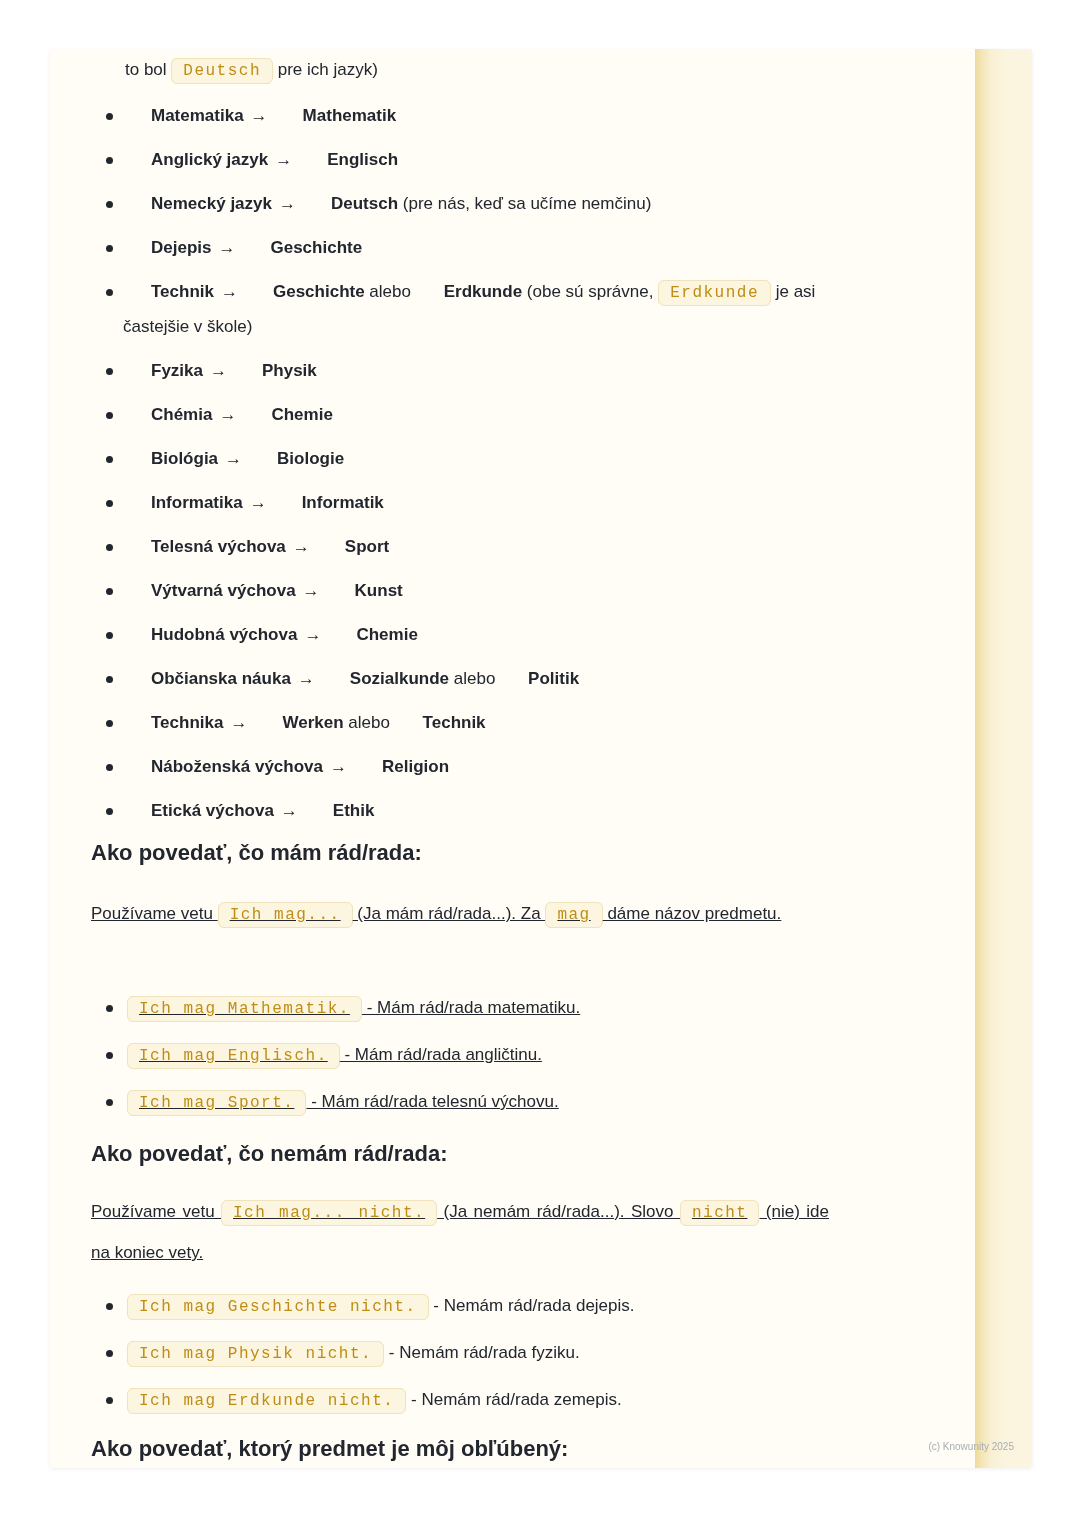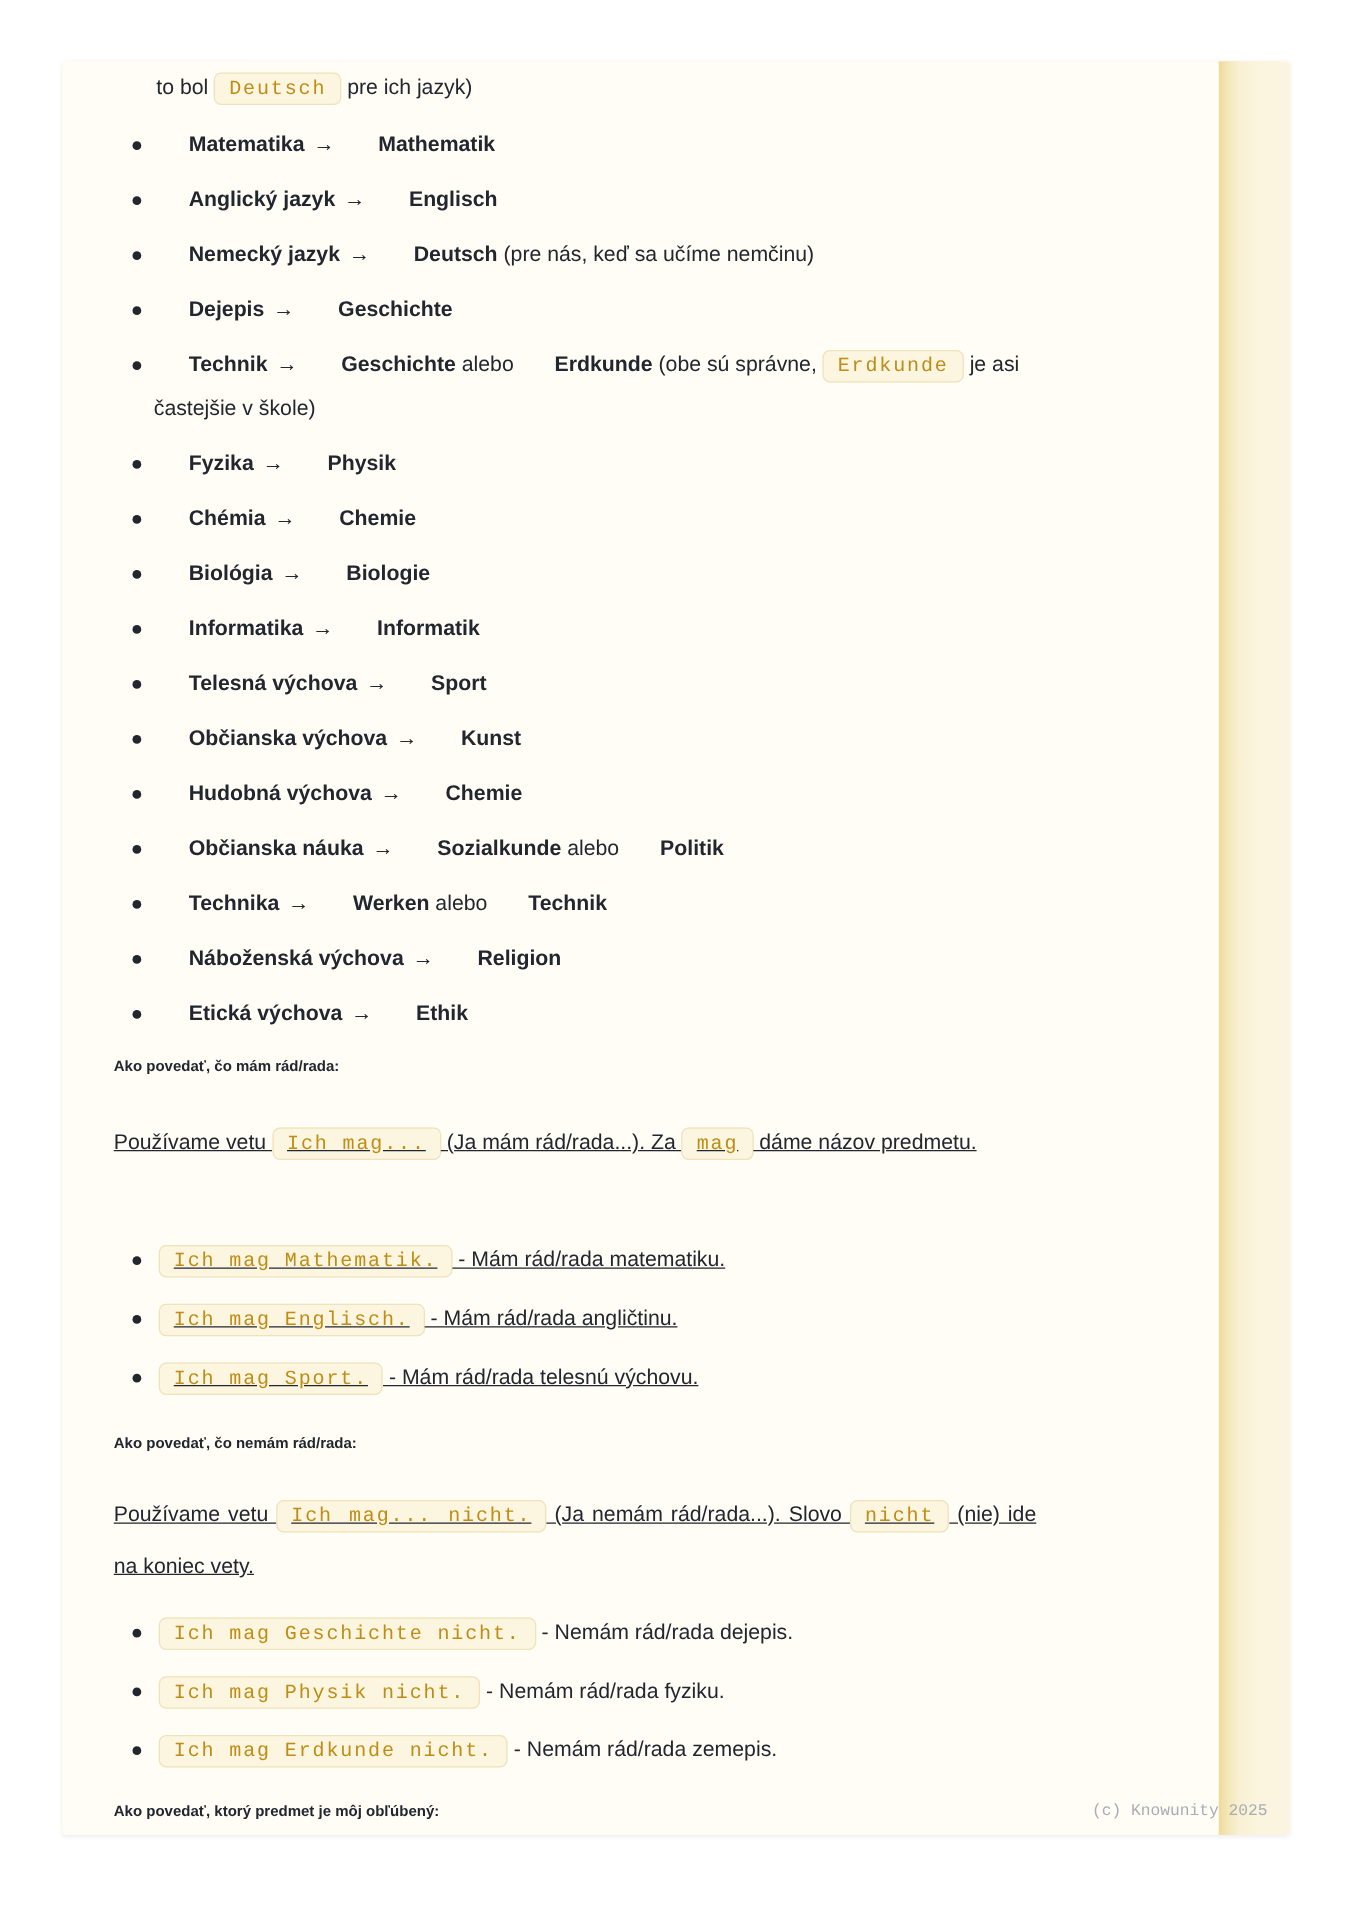--- a/index.html
+++ b/index.html
@@ -48,21 +48,21 @@
   .doc-list li::before{
     content:""; position:absolute; left:15px; top:14px;
     width:7px; height:7px; border-radius:50%;
     background:var(--text,#21262F);
   }
   .subjects{ top:50px; }
   strong{ font-weight:700;margin-left:28px; }
   .arrow{ font-weight:400; margin:0 7px; }
   .heading{
     position:absolute; left:0; margin:0;
-    font-size:12px; font-weight:700; line-height:26px;
+    font-size:22px; font-weight:700; line-height:26px;
   }
   .h-like{ top:791px; }
   .h-dislike{ top:1092px; }
   .h-fav{ top:1387px; }
   .para{
     position:absolute; left:0; width:738px; margin:0;
     line-height:39px; text-align:justify;text-decoration:underline;
   }
   .p-like{ top:845px; }
   .p-dislike{ top:1143px; }
@@ -75,24 +75,23 @@
     font-size:16px; letter-spacing:1.5px;
     color:var(--chip_text,#BF8D15);
     background:var(--chip_bg,#FCF5DF);
     border:1px solid var(--chip_border,#EFE2BC);
     border-radius:6px;
     padding:3px 11px;
     white-space:nowrap;
   }
   .watermark{
     position:absolute; right:18px; top:1392px;
-    font-size:13px;
+    font-size:10px;
     color:var(--watermark,#A8ADB3);
     z-index:2;
-    font-family:Liberation Mono, monospace;
   }
 </style>
 </head>
 <body>
 
 <div class="card">
   <div class="stripe"></div>
 
   <div class="content">
     <div class="intro">to bol <span class="chip">Deutsch</span> pre ich jazyk)</div>
@@ -101,21 +100,21 @@
         <li><strong>Matematika</strong><span class="arrow">→</span><strong>Mathematik</strong></li>
         <li><strong>Anglický jazyk</strong><span class="arrow">→</span><strong>Englisch</strong></li>
         <li><strong>Nemecký jazyk</strong><span class="arrow">→</span><strong>Deutsch</strong> (pre nás, keď sa učíme nemčinu)</li>
         <li><strong>Dejepis</strong><span class="arrow">→</span><strong>Geschichte</strong></li>
         <li><strong>Technik</strong><span class="arrow">→</span><strong>Geschichte</strong> alebo <strong>Erdkunde</strong> (obe sú správne, <span class="chip">Erdkunde</span> je asi častejšie v škole)</li>
         <li><strong>Fyzika</strong><span class="arrow">→</span><strong>Physik</strong></li>
         <li><strong>Chémia</strong><span class="arrow">→</span><strong>Chemie</strong></li>
         <li><strong>Biológia</strong><span class="arrow">→</span><strong>Biologie</strong></li>
         <li><strong>Informatika</strong><span class="arrow">→</span><strong>Informatik</strong></li>
         <li><strong>Telesná výchova</strong><span class="arrow">→</span><strong>Sport</strong></li>
-        <li><strong>Občianska výchova</strong><span class="arrow">→</span><strong>Kunst</strong></li>
+        <li><strong>Výtvarná výchova</strong><span class="arrow">→</span><strong>Kunst</strong></li>
         <li><strong>Hudobná výchova</strong><span class="arrow">→</span><strong>Chemie</strong></li>
         <li><strong>Občianska náuka</strong><span class="arrow">→</span><strong>Sozialkunde</strong> alebo <strong>Politik</strong></li>
         <li><strong>Technika</strong><span class="arrow">→</span><strong>Werken</strong> alebo <strong>Technik</strong></li>
         <li><strong>Náboženská výchova</strong><span class="arrow">→</span><strong>Religion</strong></li>
         <li><strong>Etická výchova</strong><span class="arrow">→</span><strong>Ethik</strong></li>
       </ul>
 
     <h3 class="heading h-like">Ako povedať, čo mám rád/rada:</h3>
     <p class="para p-like">Používame vetu <span class="chip">Ich mag...</span> (Ja mám rád/rada...). Za <span class="chip">mag</span> dáme názov predmetu.</p>
     <ul class="doc-list chip-list likes">

